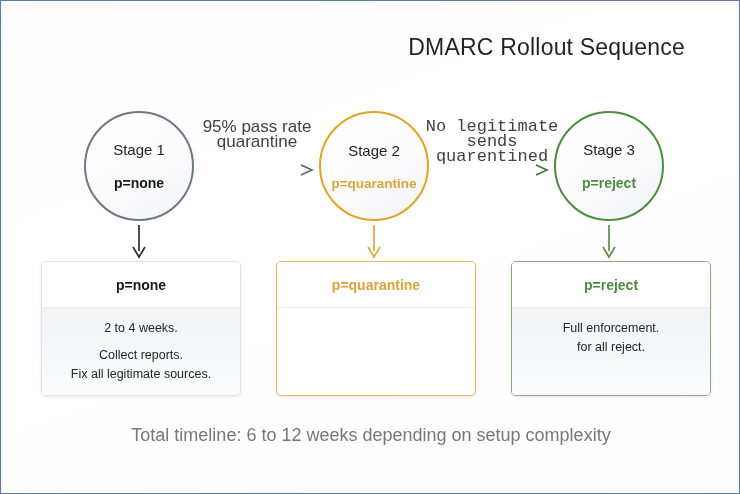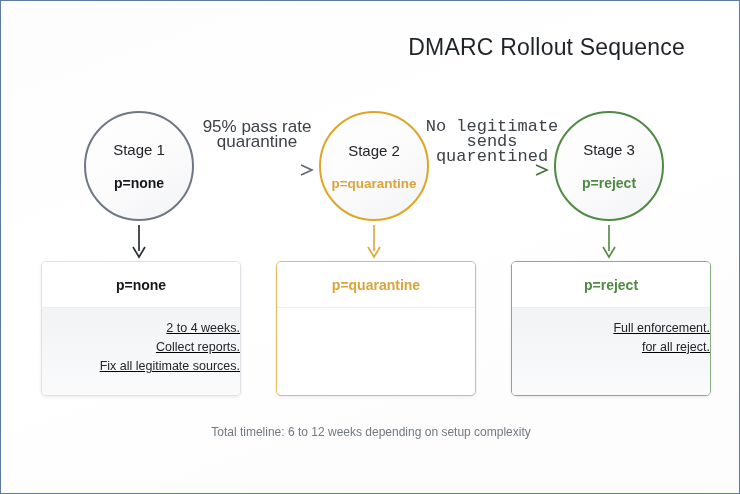--- a/index.html
+++ b/index.html
@@ -123,38 +123,37 @@
   }
   #card-1 .card-head { color: #16181c; }
   #card-2 .card-head { color: #d9a43b; }
   #card-3 .card-head { color: #4f8a43; }
 
   .card-body {
     height: 89px;
     background: linear-gradient(180deg, #f2f3f5 0%, #f7f8f9 60%, #fbfbfc 100%);
     padding-top: 11px;
     box-sizing: border-box;
-    text-align: right;
-    text-decoration: underline;
+    text-align: center;
   }
   .card-body .line {
     font-size: 12.5px;
     color: #22252a;
     line-height: 19px;
   }
-  .card-body .line.spaced { }
+  .card-body .line.spaced { margin-top: 8px; }
 
   
   #footer {
     position: absolute;
     top: 424px;
     left: 0;
     width: 740px;
     text-align: center;
-    font-size: 12px;
+    font-size: 18px;
     color: #707880;
   }
 </style>
 </head>
 <body>
 
 <div id="canvas">
 
   <div id="title">DMARC Rollout Sequence</div>
 

